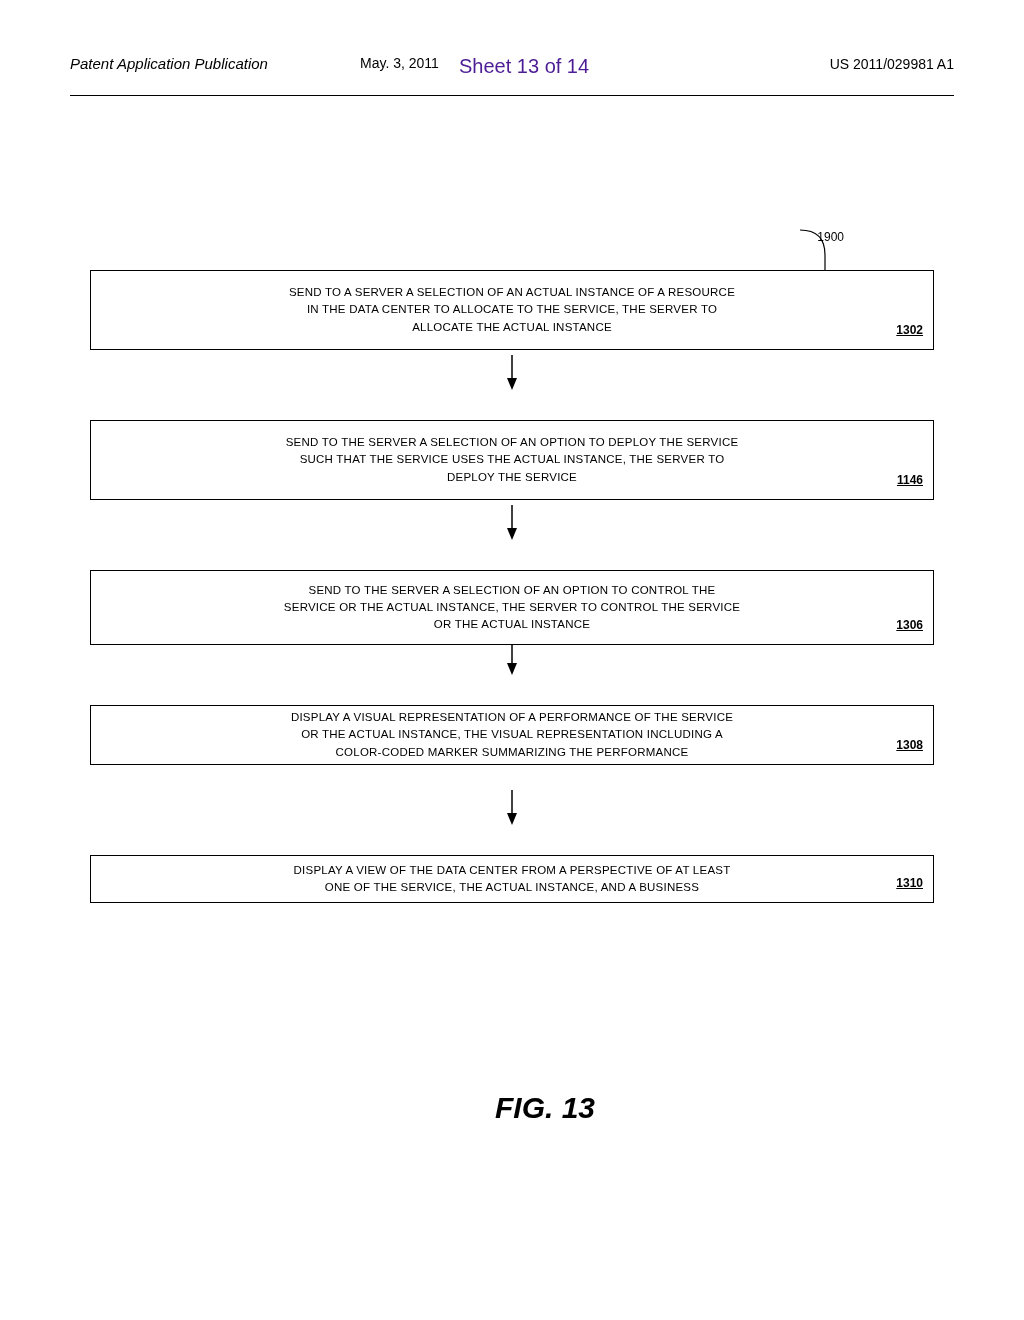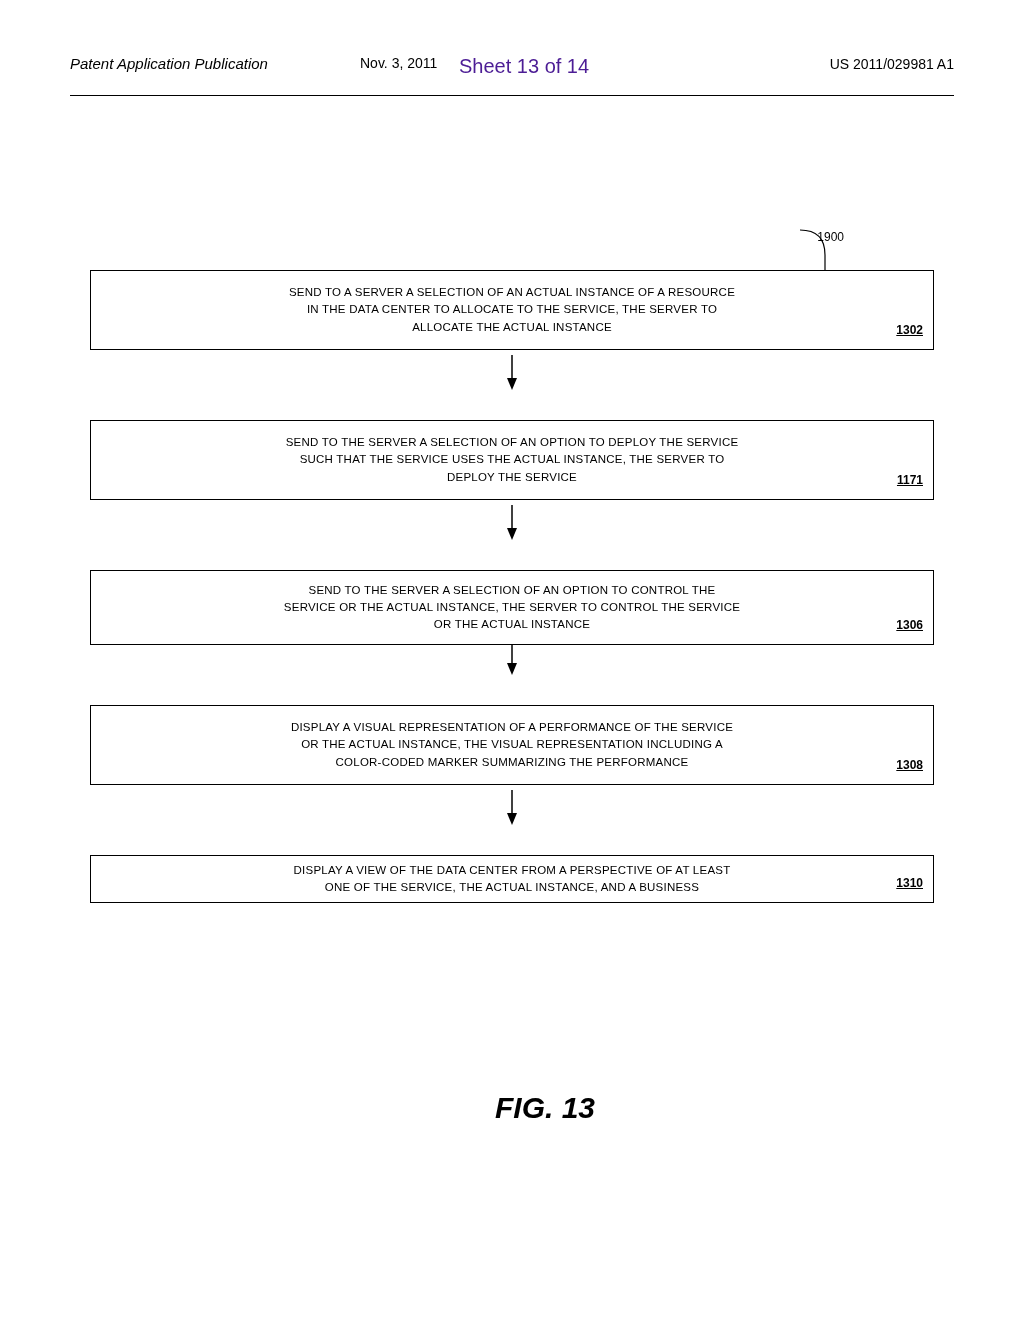--- a/index.html
+++ b/index.html
@@ -134,21 +134,21 @@
       pointer-events: none;
     }
   </style>
 </head>
 <body>
 
 <div class="page-container">
 
   <div class="header">
     <span class="header-left">Patent Application Publication</span>
-    <span class="header-center-date">Nov. 3, 2011</span>
+    <span class="header-center-date">May. 3, 2011</span>
     <span class="header-center-sheet">Sheet 13 of 14</span>
     <span class="header-right">US 2011/029981 A1</span>
   </div>
 
   <div class="header-divider"></div>
 
   <div class="diagram-area">
 
     <svg class="arrows-svg" viewBox="0 0 884 900" preserveAspectRatio="xMidYMid meet">
 
@@ -171,29 +171,29 @@
       <span>1900</span>
     </div>
 
     <div class="flow-box" style="left: 20px; right: 20px; top: 70px; height: 80px;">
       <span class="flow-box-text">SEND TO A SERVER A SELECTION OF AN ACTUAL INSTANCE OF A RESOURCE<br>IN THE DATA CENTER TO ALLOCATE TO THE SERVICE, THE SERVER TO<br>ALLOCATE THE ACTUAL INSTANCE</span>
       <span class="ref-num">1302</span>
     </div>
 
     <div class="flow-box" style="left: 20px; right: 20px; top: 220px; height: 80px;">
       <span class="flow-box-text">SEND TO THE SERVER A SELECTION OF AN OPTION TO DEPLOY THE SERVICE<br>SUCH THAT THE SERVICE USES THE ACTUAL INSTANCE, THE SERVER TO<br>DEPLOY THE SERVICE</span>
-      <span class="ref-num">1171</span>
+      <span class="ref-num">1146</span>
     </div>
 
     <div class="flow-box" style="left: 20px; right: 20px; top: 370px; height: 75px;">
       <span class="flow-box-text">SEND TO THE SERVER A SELECTION OF AN OPTION TO CONTROL THE<br>SERVICE OR THE ACTUAL INSTANCE, THE SERVER TO CONTROL THE SERVICE<br>OR THE ACTUAL INSTANCE</span>
       <span class="ref-num">1306</span>
     </div>
 
-    <div class="flow-box" style="left: 20px; right: 20px; top: 505px; height: 80px;">
+    <div class="flow-box" style="left: 20px; right: 20px; top: 505px; height: 60px;">
       <span class="flow-box-text">DISPLAY A VISUAL REPRESENTATION OF A PERFORMANCE OF THE SERVICE<br>OR THE ACTUAL INSTANCE, THE VISUAL REPRESENTATION INCLUDING A<br>COLOR-CODED MARKER SUMMARIZING THE PERFORMANCE</span>
       <span class="ref-num">1308</span>
     </div>
 
     <div class="flow-box" style="left: 20px; right: 20px; top: 655px; height: 48px;">
       <span class="flow-box-text">DISPLAY A VIEW OF THE DATA CENTER FROM A PERSPECTIVE OF AT LEAST<br>ONE OF THE SERVICE, THE ACTUAL INSTANCE, AND A BUSINESS</span>
       <span class="ref-num">1310</span>
     </div>
 
   </div>

